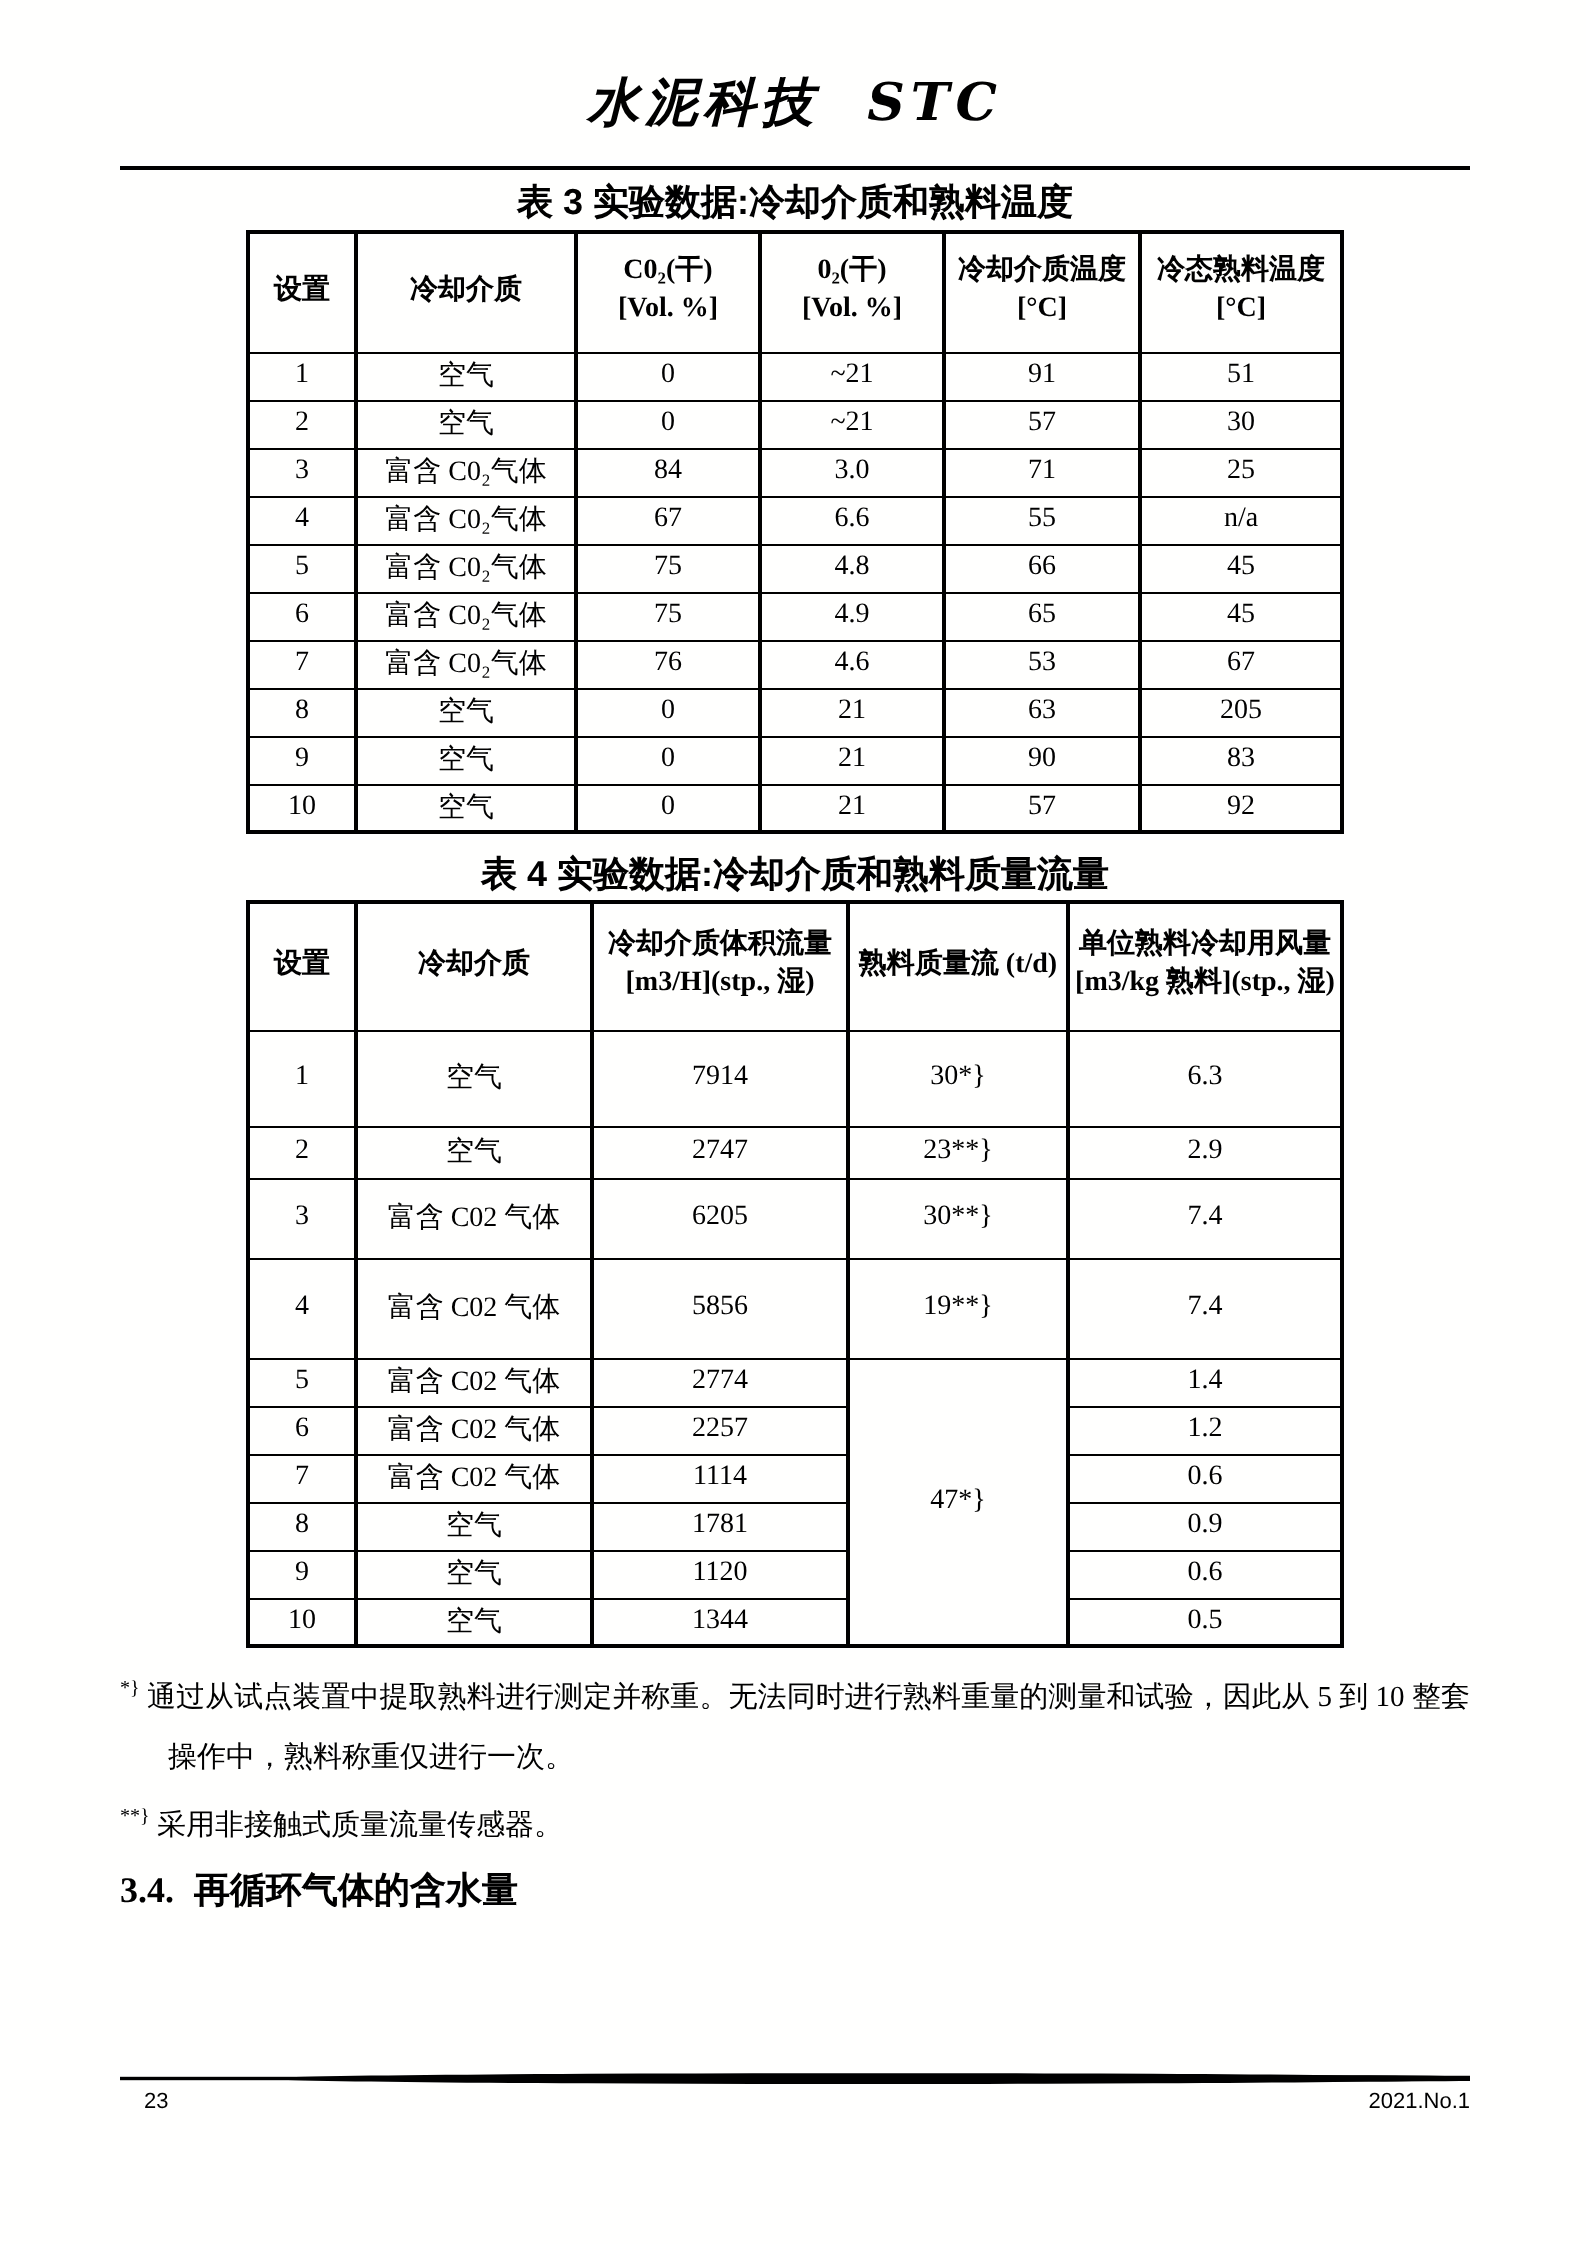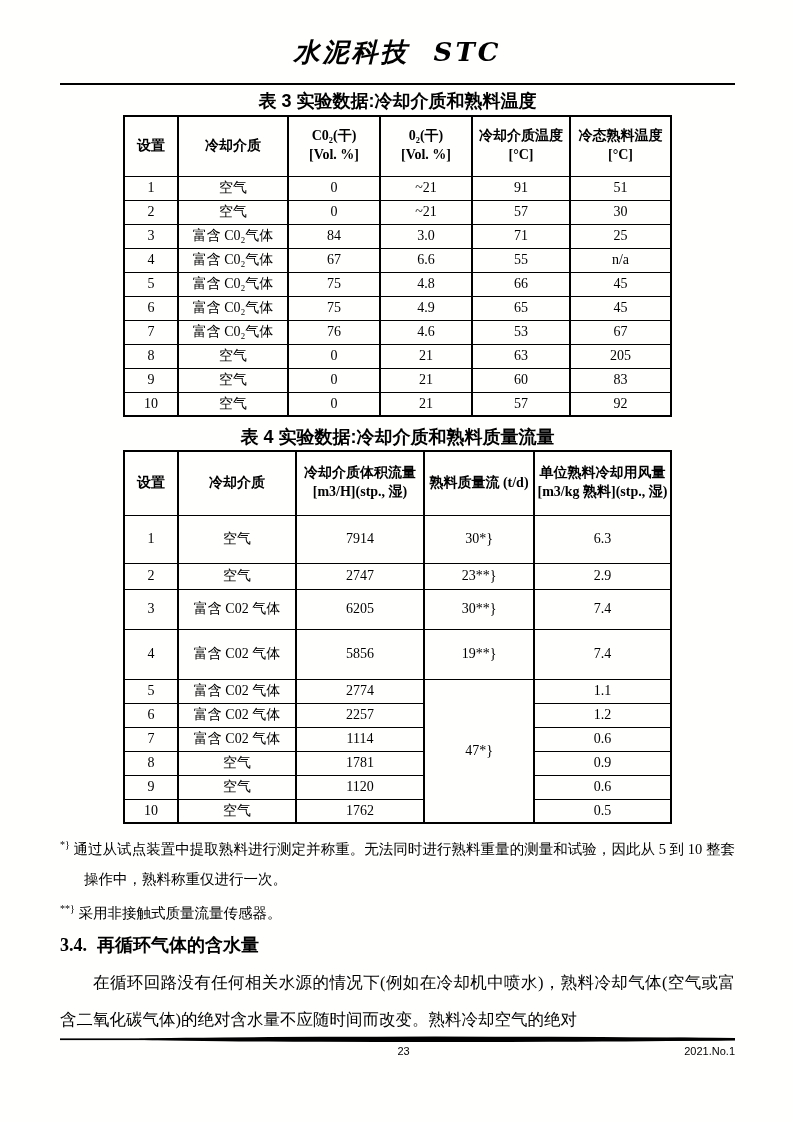--- a/index.html
+++ b/index.html
@@ -54,21 +54,21 @@
 
   .body-text {
     margin-top:7px; font-size:16.5px; line-height:37px;
     text-align:justify; text-indent:2em;
   }
 
   .footer { position:absolute; left:60px; right:58px; top:1035px; }
   .footer-rule { display:block; width:100%; height:9px; }
   .footer-texts { position:relative; height:16px; margin-top:1px;
     font-family:"Liberation Sans","DejaVu Sans",sans-serif; font-size:11px; }
-  .footer-page { position:absolute; left:12px; right:0; text-align:center; }
+  .footer-page { position:absolute; left:12px; right:0; text-align:left; }
   .footer-issue { position:absolute; right:0; top:0;text-align:center; }
 </style>
 </head>
 <body>
 
 <div class="page">
   <div class="content">
 
     <div class="title">水泥科技 STC</div>
     <div class="header-rule"></div>
@@ -173,21 +173,21 @@
             <td>0</td>
             <td>21</td>
             <td>63</td>
             <td>205</td>
           </tr>
         <tr>
             <td>9</td>
             <td>空气</td>
             <td>0</td>
             <td>21</td>
-            <td>60</td>
+            <td>90</td>
             <td>83</td>
           </tr>
         <tr>
             <td>10</td>
             <td>空气</td>
             <td>0</td>
             <td>21</td>
             <td>57</td>
             <td>92</td>
           </tr>
@@ -252,21 +252,21 @@
             <td>富含 C02 气体</td>
             <td>5856</td>
             <td>19**}</td>
             <td>7.4</td>
           </tr>
         <tr style="height:24px">
             <td>5</td>
             <td>富含 C02 气体</td>
             <td>2774</td>
             <td rowspan="6">47*}</td>
-            <td>1.1</td>
+            <td>1.4</td>
           </tr>
         <tr style="height:24px">
             <td>6</td>
             <td>富含 C02 气体</td>
             <td>2257</td>
             <td>1.2</td>
           </tr>
         <tr style="height:24px">
             <td>7</td>
             <td>富含 C02 气体</td>
@@ -281,36 +281,35 @@
           </tr>
         <tr style="height:24px">
             <td>9</td>
             <td>空气</td>
             <td>1120</td>
             <td>0.6</td>
           </tr>
         <tr style="height:24px">
             <td>10</td>
             <td>空气</td>
-            <td>1762</td>
+            <td>1344</td>
             <td>0.5</td>
           </tr>
       </tbody>
     </table>
 
     <div class="footnotes">
       <div class="footnote"><sup>*}</sup> <span>通过从试点装置中提取熟料进行测定并称重。无法同时进行熟料重量的测量和试验，因此从 5 到 10 整套操作中，熟料称重仅进行一次。</span></div>
       <div class="footnote"><sup>**}</sup> <span>采用非接触式质量流量传感器。</span></div>
     </div>
 
     <div class="section-heading">
       <span class="sec-num">3.4.</span><span>再循环气体的含水量</span>
     </div>
 
-    <p class="body-text">在循环回路没有任何相关水源的情况下(例如在冷却机中喷水)，熟料冷却气体(空气或富含二氧化碳气体)的绝对含水量不应随时间而改变。熟料冷却空气的绝对</p>
   </div>
 
   <div class="footer">
     <svg class="footer-rule" viewBox="0 0 675 9" preserveAspectRatio="none" xmlns="http://www.w3.org/2000/svg">
       <rect x="0" y="3.4" width="675" height="1.7" fill="#000"></rect>
       <ellipse cx="375" cy="4.3" rx="300" ry="2.7" fill="#000"></ellipse>
       <ellipse cx="620" cy="4.2" rx="90" ry="1.6" fill="#000"></ellipse>
     </svg>
     <div class="footer-texts">
       <span class="footer-page">23</span>

